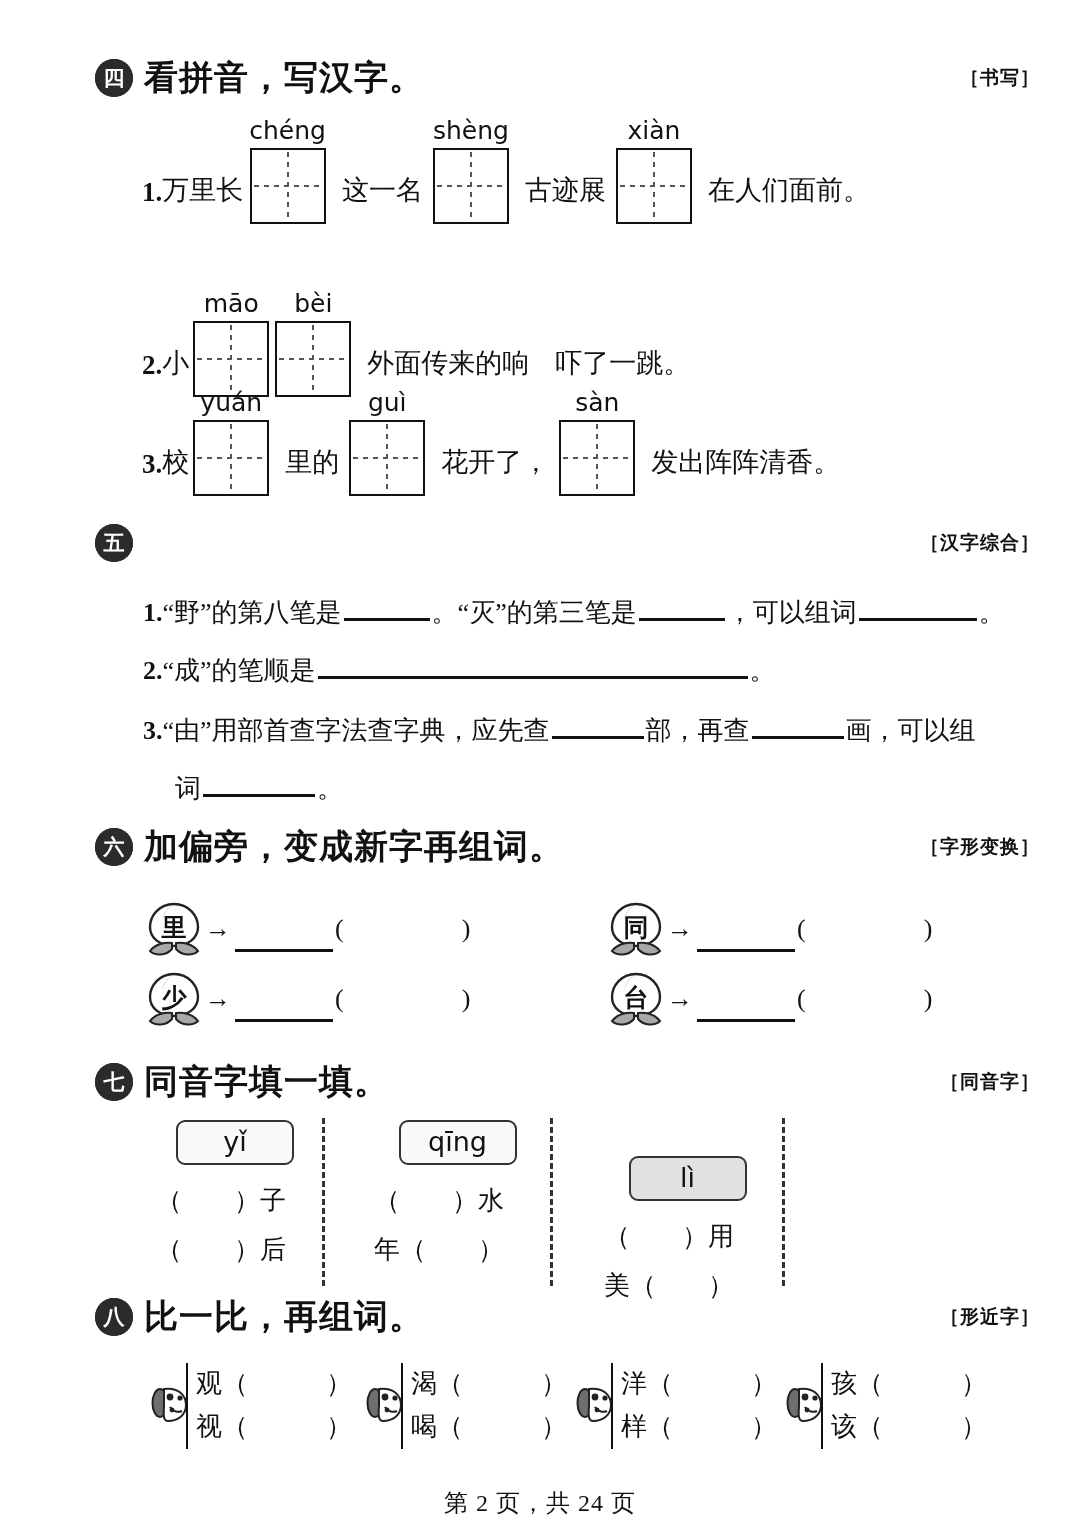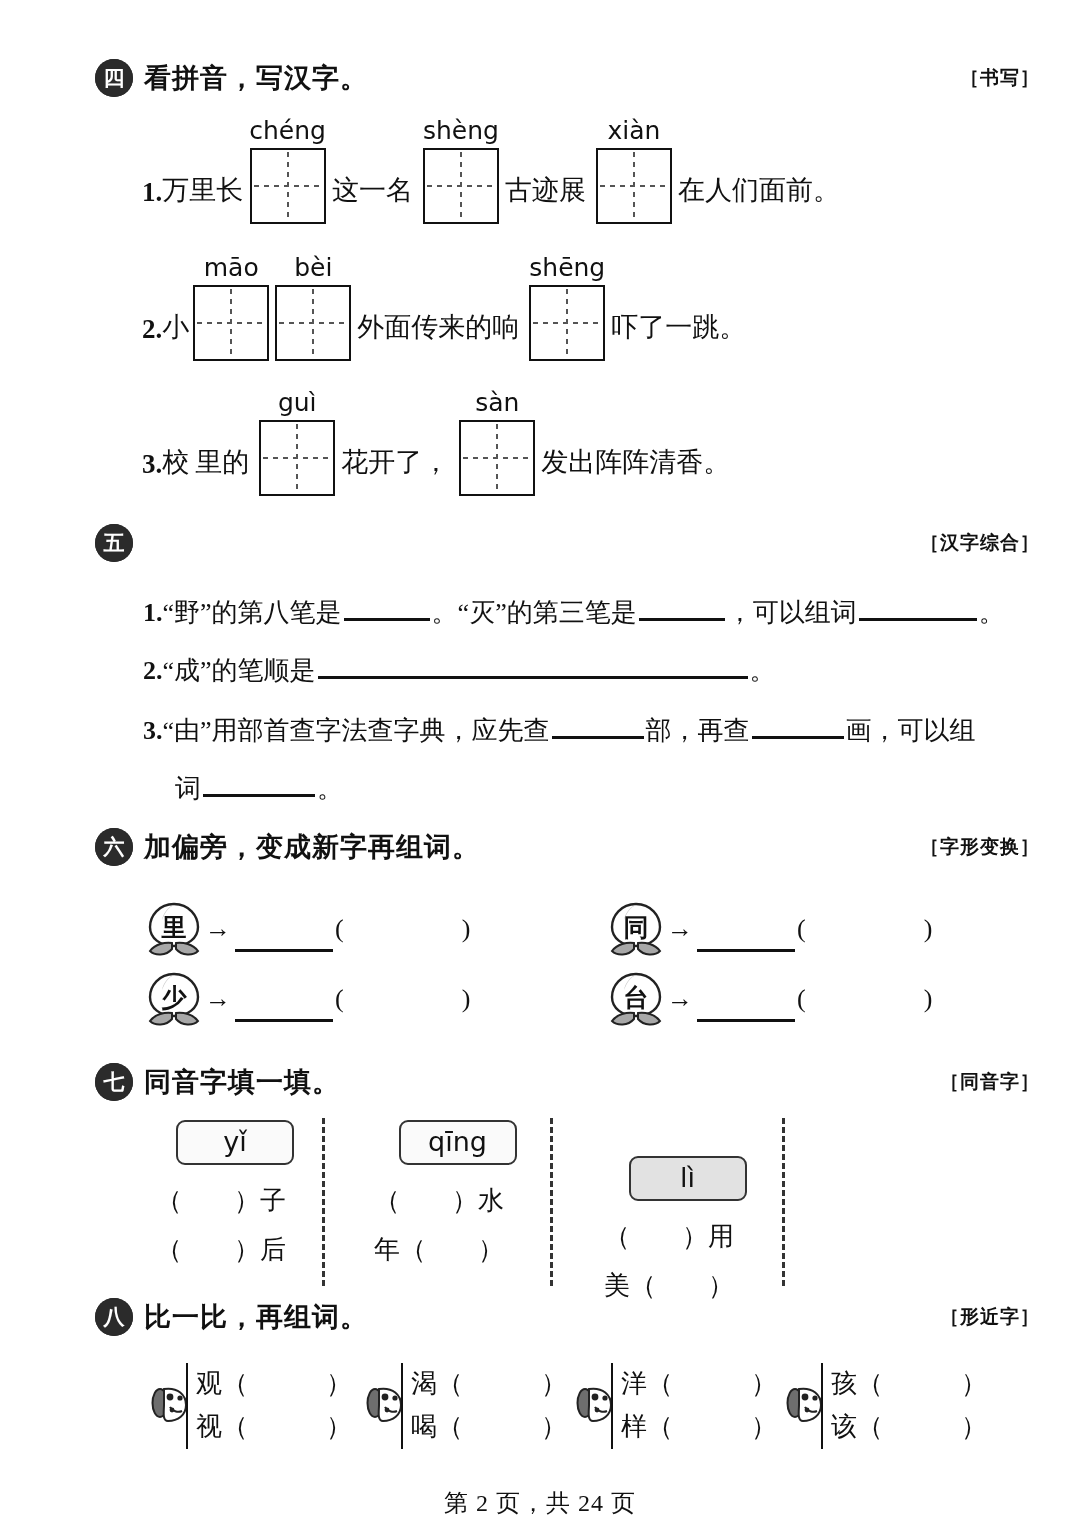--- a/index.html
+++ b/index.html
@@ -38,21 +38,21 @@
     align-items: center;
     justify-content: center;
     font-size: 21px;
     font-family: "Liberation Sans", sans-serif;
     font-weight: bold;
     flex: 0 0 auto;
     box-shadow: inset 0 0 0 1px #2b2b2b;
   }
   .sec-title {
     margin-left: 11px;
-    font-size: 27px;
+    font-size: 34px;
     font-weight: bold;
     letter-spacing: 1px;
     font-family: "Liberation Sans", sans-serif;
   }
   .sec-tag {
     position: absolute;
     right: 0;
     top: 50%;
     transform: translateY(-50%);
     font-size: 19px;
@@ -122,21 +122,21 @@
     align-items: flex-end;
     white-space: nowrap;
   }
   .row4 .lead {
     font-size: 27px;
     padding-bottom: 16px;
   }
   .row4 .mid {
     font-size: 27px;
     padding-bottom: 16px;
-    padding-left: 6px;
+    padding-left: 16px;
     padding-right: 10px;
   }
 
   
   .blank {
     display: inline-block;
     border-bottom: 3px solid #111;
     vertical-align: baseline;
     height: 1.0em;
     margin: 0 2px;
@@ -257,39 +257,39 @@
     <div class="cell-wrap">
       <div class="pinyin">xiàn</div>
       <div class="tzg"></div>
     </div>
     <span class="mid" style="padding-right:0;">在人们面前。</span>
   </div>
 
   <div class="row4" style="position:absolute; left:142px; top:255px;">
     <span class="lead qnum">2.</span>
     <span class="lead">小</span>
-    <div class="cell-wrap" style="margin-left:4px;">
+    <div class="cell-wrap" style="margin-left:4px;margin-top:36px;">
       <div class="pinyin">māo</div>
       <div class="tzg"></div>
     </div>
     <div class="cell-wrap" style="margin-left:6px;">
       <div class="pinyin">bèi</div>
       <div class="tzg"></div>
     </div>
     <span class="mid">外面传来的响</span>
-    <div class="cell-wrap">
-      <div class="pinyin">shēng</div>
-      <div class="tzg"></div>
-    </div>
     <span class="mid" style="padding-right:0;">吓了一跳。</span>
   </div>
 
   <div class="row4" style="position:absolute; left:142px; top:390px;">
     <span class="lead qnum">3.</span>
     <span class="lead">校</span>
+    <div class="cell-wrap" style="margin-left:4px;">
+      <div class="pinyin">yuán</div>
+      <div class="tzg"></div>
+    </div>
     <span class="mid">里的</span>
     <div class="cell-wrap">
       <div class="pinyin">guì</div>
       <div class="tzg"></div>
     </div>
     <span class="mid">花开了，</span>
     <div class="cell-wrap">
       <div class="pinyin">sàn</div>
       <div class="tzg"></div>
     </div>

